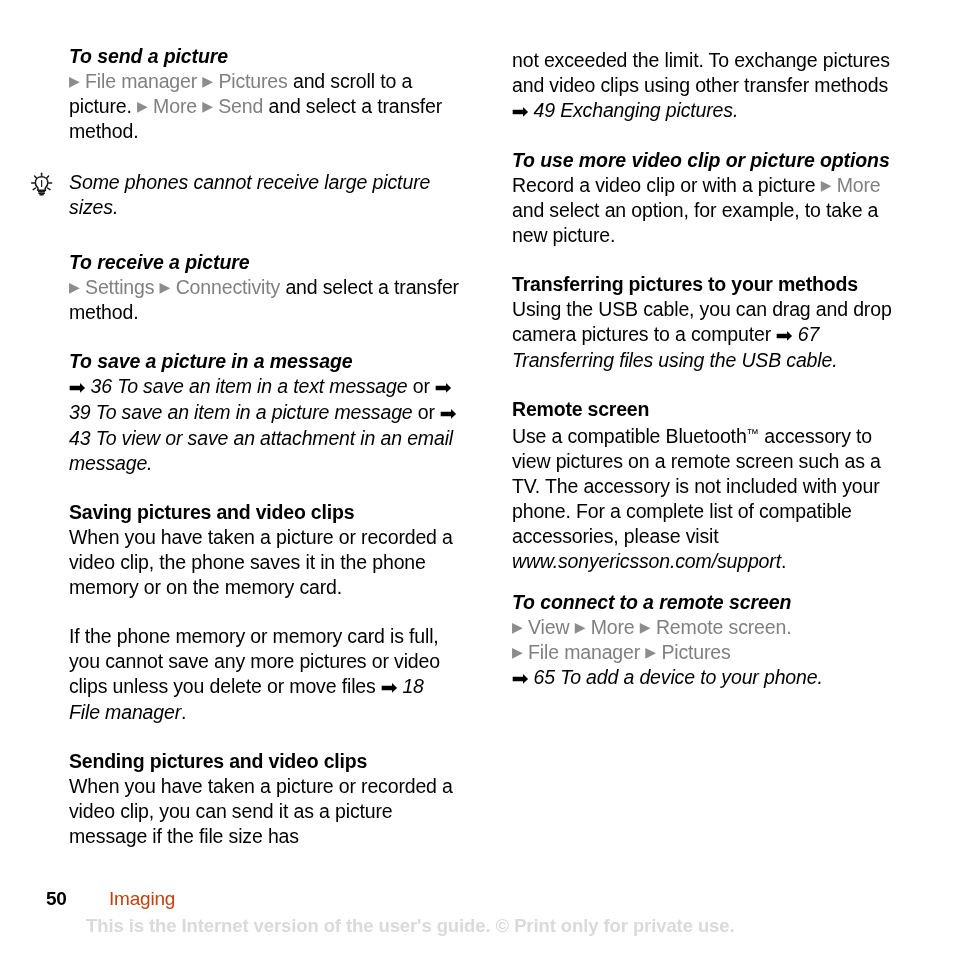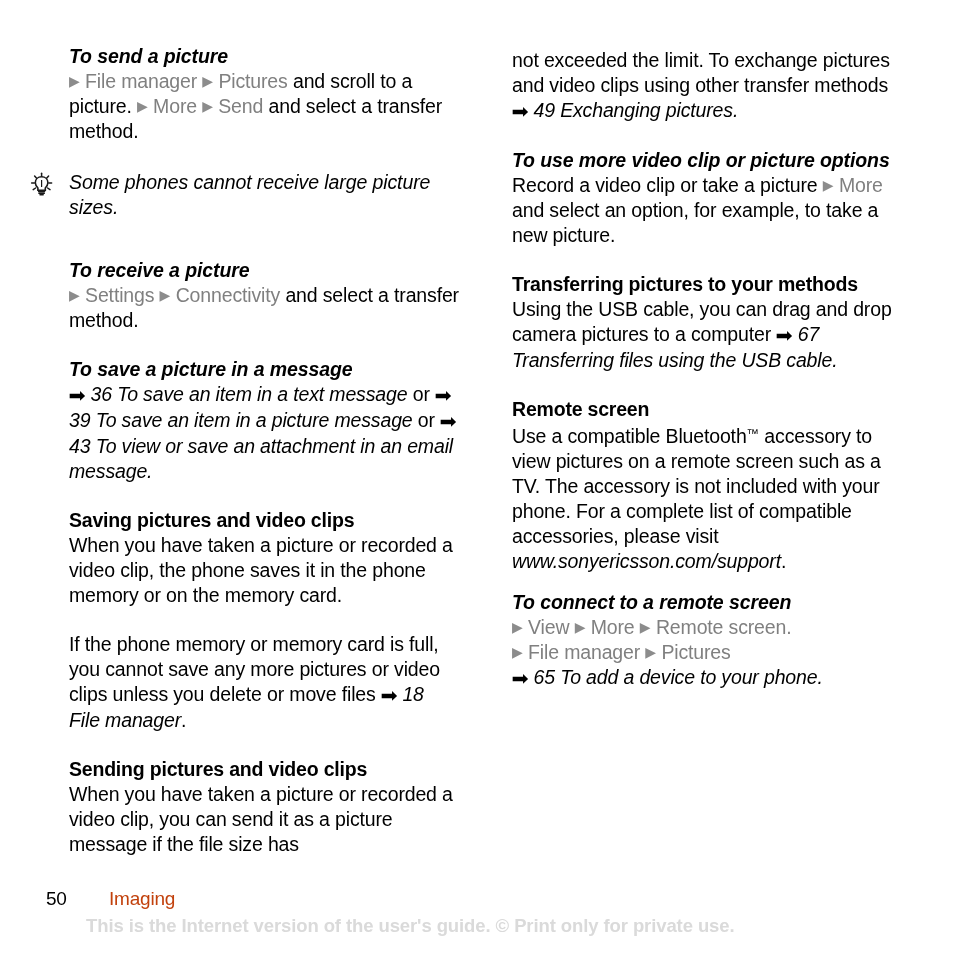--- a/index.html
+++ b/index.html
@@ -100,21 +100,21 @@
     top: 888px;
     width: 880px;
   }
   .foot-line {
     display: flex;
     align-items: baseline;
     height: 24px;
   }
   .pagenum {
     font-size: 19px;
-    font-weight: normal;
+    font-weight: bold;
     color: #000;
     width: 63px;
     letter-spacing: -0.3px;
   }
   .chapter {
     font-size: 19px;
     color: #c2410c;
     letter-spacing: -0.2px;
   }
   .watermark {
@@ -165,21 +165,21 @@
             <line x1="22.0" y1="18.6" x2="19.6" y2="17.0"></line>
           </g>
           <path d="M13.6 5.8 C9.9 5.8 7.3 8.4 7.3 11.8 C7.3 14.1 8.6 15.6 9.9 17.0 L9.9 19.2 L17.3 19.2 L17.3 17.0 C18.6 15.6 19.9 14.1 19.9 11.8 C19.9 8.4 17.3 5.8 13.6 5.8 Z" fill="none" stroke="#1a1a1a" stroke-width="1.6"></path>
           <path d="M10.6 20.6 L16.6 20.6 M10.9 22.2 L16.3 22.2 M12.0 23.8 L15.2 23.8" stroke="#1a1a1a" stroke-width="1.5" stroke-linecap="round" fill="none"></path>
           <path d="M13.6 9.0 L13.6 16.0" stroke="#1a1a1a" stroke-width="1.2" fill="none"></path>
         </svg>
       </span>
       <span>Some phones cannot receive large picture sizes.</span>
     </div>
 
-    <div class="blk" style="margin-top:38px">
+    <div class="blk" style="margin-top:30px">
       <div class="h-task">To receive a picture</div>
       <div class="body">
         <span class="tri">▶</span>
         <span class="menu">Settings</span>
         <span class="tri">▶</span>
         <span class="menu">Connectivity</span>
         <span>and select</span>
         <span>a transfer method.</span>
       </div>
     </div>
@@ -226,21 +226,21 @@
         <span>not exceeded the limit. To exchange pictures and video clips using other transfer methods</span>
         <span class="arrow">➡</span>
         <span class="xref">49</span>
         <span class="xref">Exchanging pictures</span><span class="xref">.</span>
       </div>
     </div>
 
     <div class="blk" style="margin-top:24px">
       <div class="h-task">To use more video clip or picture options</div>
       <div class="body">
-        <span>Record a video clip or take a picture</span>
+        <span>Record a video clip or with a picture</span>
         <span class="tri">▶</span>
         <span class="menu">More</span>
         <span>and select an option, for example, to take a new picture.</span>
       </div>
     </div>
 
     <div class="blk" style="margin-top:24px">
       <div class="h-sect">Transferring pictures to your methods</div>
       <div class="body">
         <span>Using the USB cable, you can drag and drop camera pictures to a computer</span>

